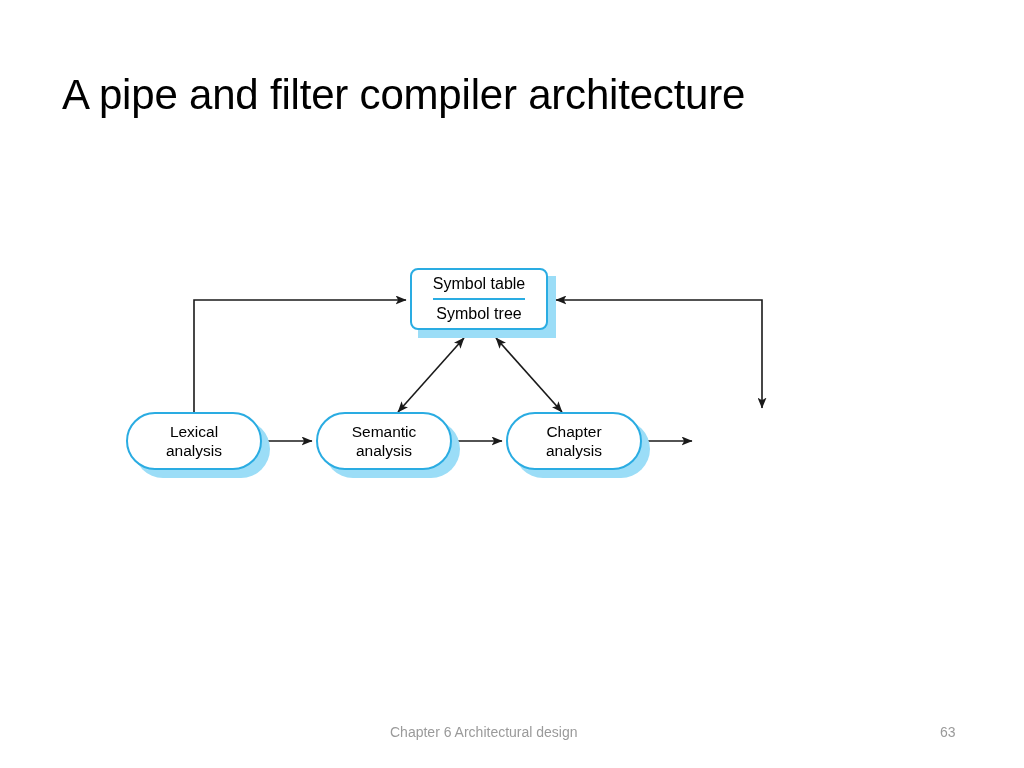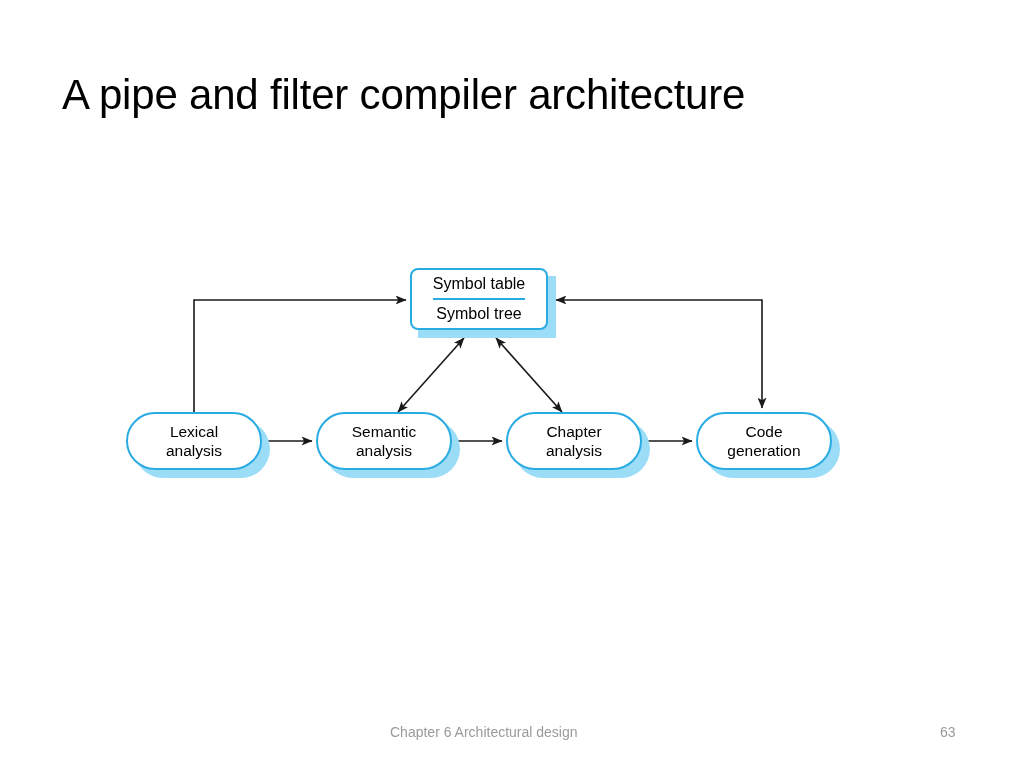--- a/index.html
+++ b/index.html
@@ -224,26 +224,19 @@
     </div>
 
     <div class="node pill" style="left:506px; top:412px;">
       <div class="node-shadow"></div>
       <div class="node-body">
         <div class="pill-label">Chapter</div>
         <div class="pill-label">analysis</div>
       </div>
     </div>
 
-    <div class="node pill" style="left:696px; top:412px;">
-      <div class="node-shadow"></div>
-      <div class="node-body">
-        <div class="pill-label">Code</div>
-        <div class="pill-label">generation</div>
-      </div>
-    </div>
 
   </div>
 
   <div id="footer-text">Chapter 6 Architectural design</div>
   <div id="footer-page">63</div>
 
 </div>
 
 </body></html>

